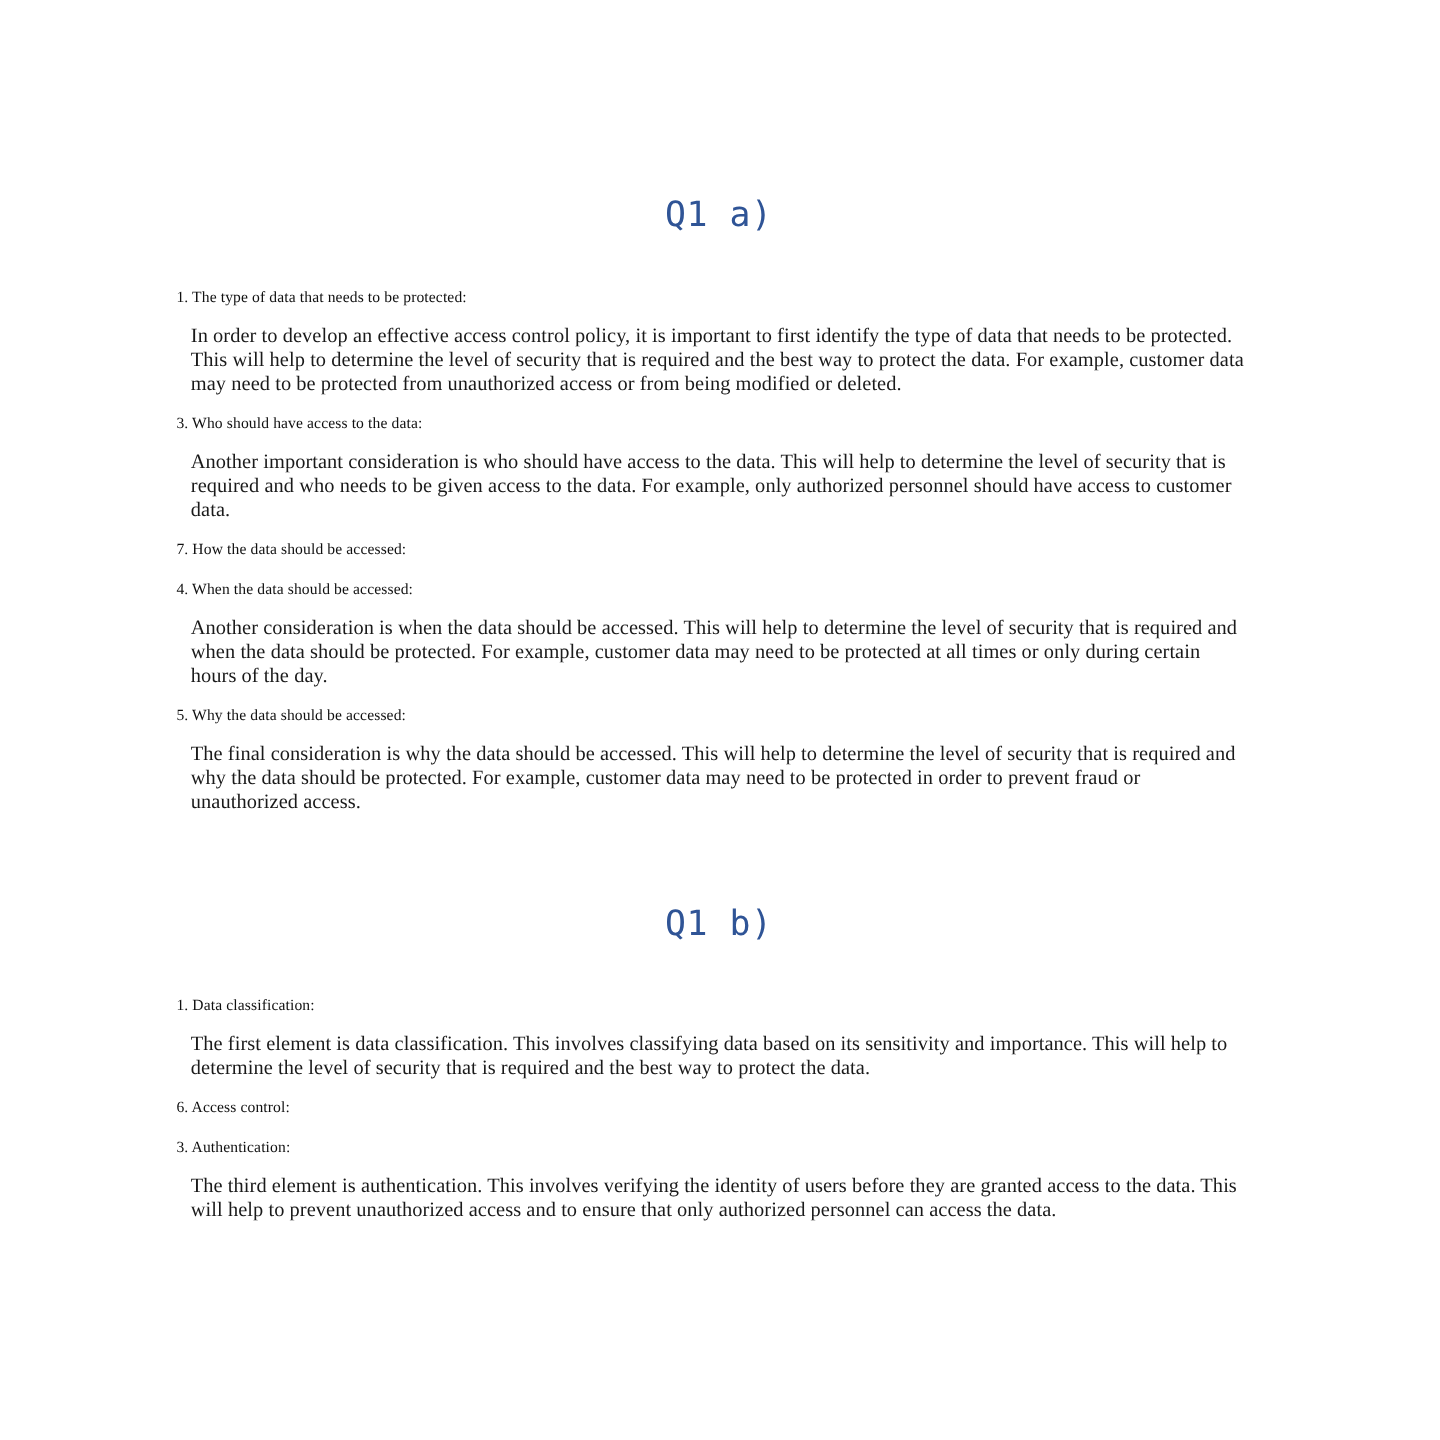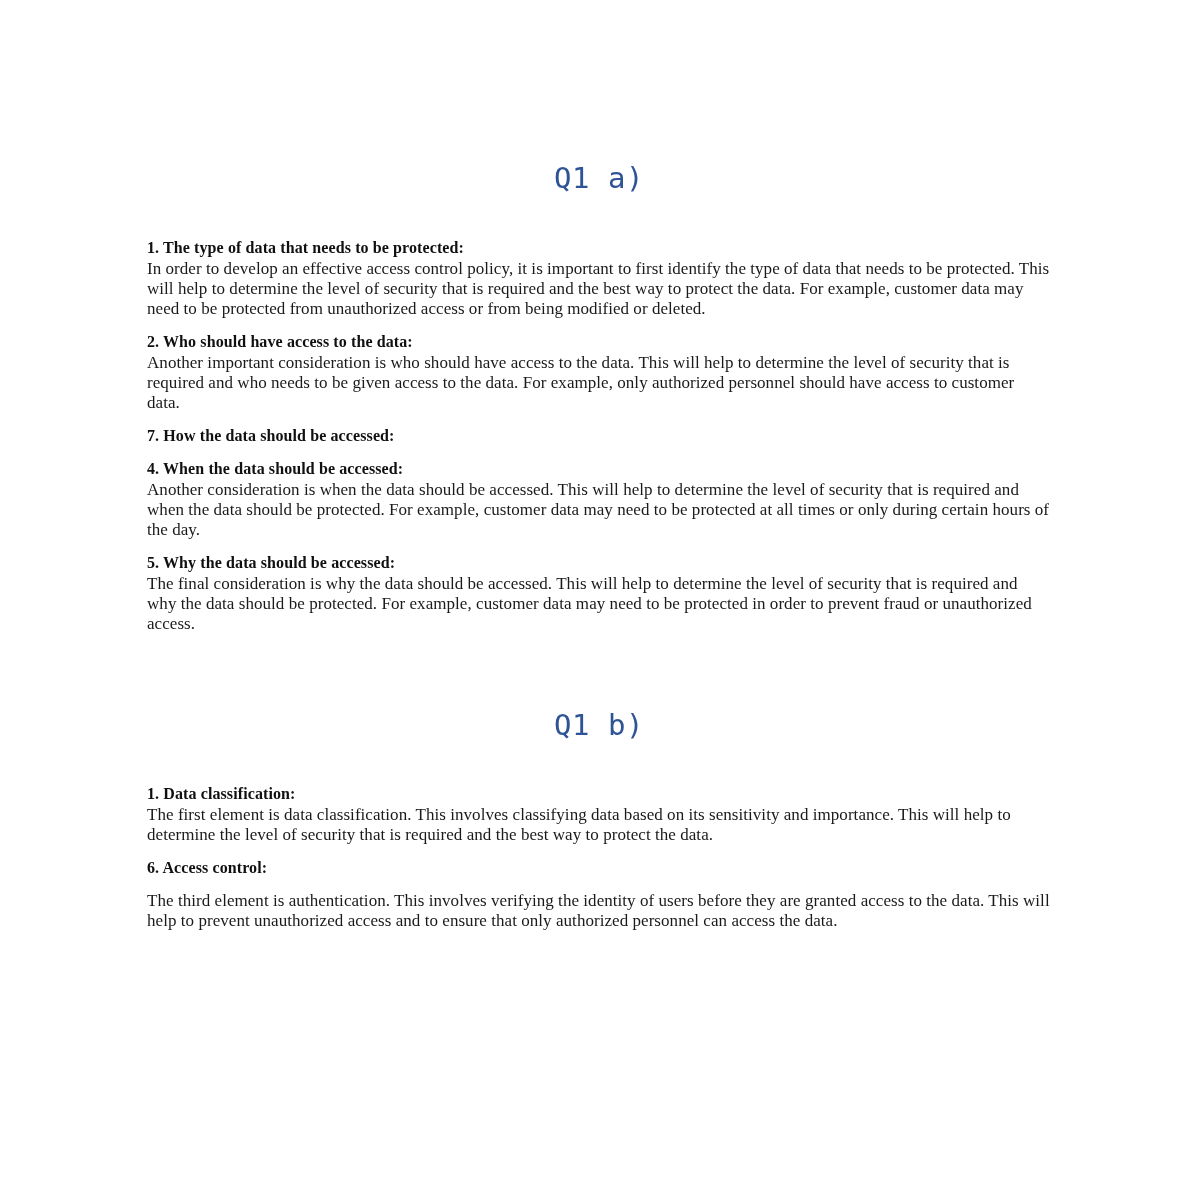--- a/index.html
+++ b/index.html
@@ -61,35 +61,35 @@
   .block {
     margin: 0 0 13px 0;
   }
 
   .block:last-child {
     margin-bottom: 0;
   }
 
   .block-title {
     font-family: "Liberation Serif", "DejaVu Serif", serif;
-    font-weight: bold;
-    font-size: 16px;
+    font-weight: normal;
+    font-size: 13px;
     line-height: 20px;
     color: #101010;
     margin: 0 0 1px 0;
     letter-spacing: 0.1px;
   }
 
   .block-body {
     font-family: "Liberation Serif", "DejaVu Serif", serif;
     font-weight: 400;
     font-size: 17px;
     line-height: 20px;
     color: #1a1a1a;
-    margin: 0;
+    margin: 12px;
     text-align: left;
     letter-spacing: 0.05px;
   }
 </style>
 </head>
 <body>
 
 <div class="page">
   <div class="content-column">
 
@@ -97,21 +97,21 @@
       <h1 class="section-heading first">Q1 a)</h1>
 
       <div class="blocks">
 
         <div class="block">
           <p class="block-title">1. The type of data that needs to be protected:</p>
           <p class="block-body">In order to develop an effective access control policy, it is important to first identify the type of data that needs to be protected. This will help to determine the level of security that is required and the best way to protect the data. For example, customer data may need to be protected from unauthorized access or from being modified or deleted.</p>
         </div>
 
         <div class="block">
-          <p class="block-title">2. Who should have access to the data:</p>
+          <p class="block-title">3. Who should have access to the data:</p>
           <p class="block-body">Another important consideration is who should have access to the data. This will help to determine the level of security that is required and who needs to be given access to the data. For example, only authorized personnel should have access to customer data.</p>
         </div>
 
         <div class="block">
           <p class="block-title">7. How the data should be accessed:</p>
         </div>
 
         <div class="block">
           <p class="block-title">4. When the data should be accessed:</p>
           <p class="block-body">Another consideration is when the data should be accessed. This will help to determine the level of security that is required and when the data should be protected. For example, customer data may need to be protected at all times or only during certain hours of the day.</p>
@@ -133,20 +133,21 @@
         <div class="block">
           <p class="block-title">1. Data classification:</p>
           <p class="block-body">The first element is data classification. This involves classifying data based on its sensitivity and importance. This will help to determine the level of security that is required and the best way to protect the data.</p>
         </div>
 
         <div class="block">
           <p class="block-title">6. Access control:</p>
         </div>
 
         <div class="block">
+          <p class="block-title">3. Authentication:</p>
           <p class="block-body">The third element is authentication. This involves verifying the identity of users before they are granted access to the data. This will help to prevent unauthorized access and to ensure that only authorized personnel can access the data.</p>
         </div>
 
       </div>
     </div>
 
   </div>
 </div>
 
 </body></html>

